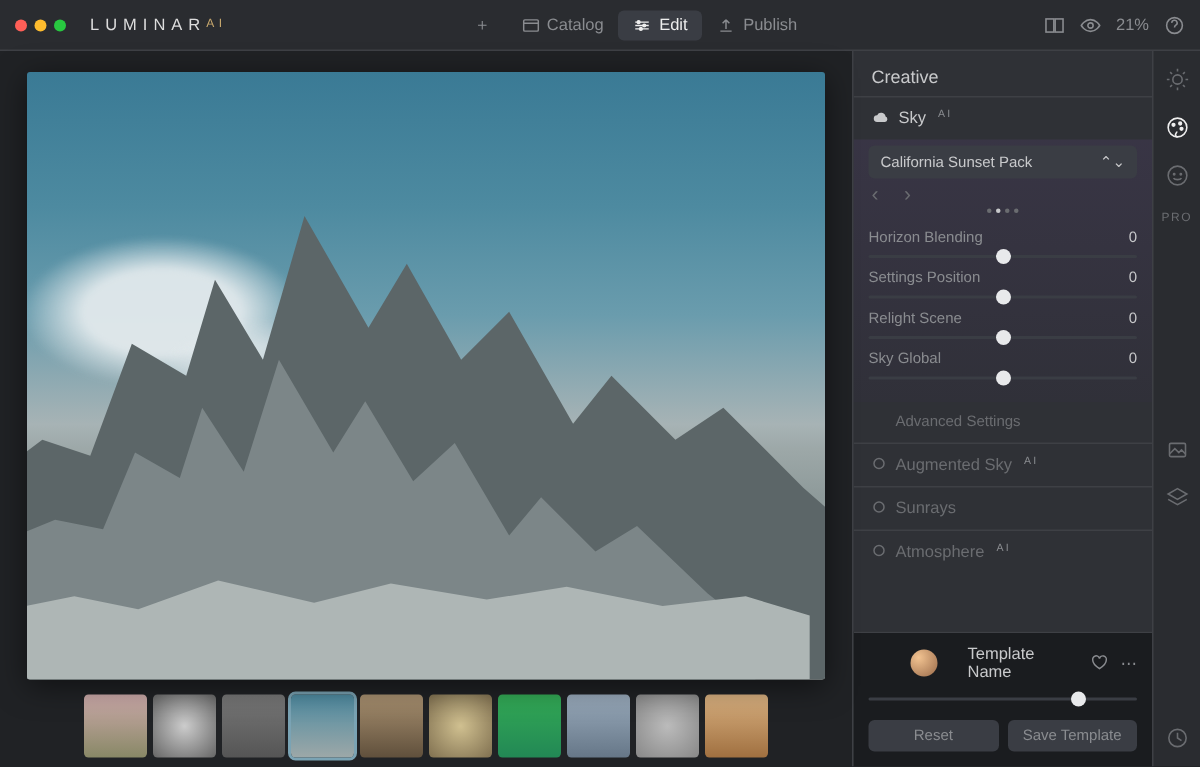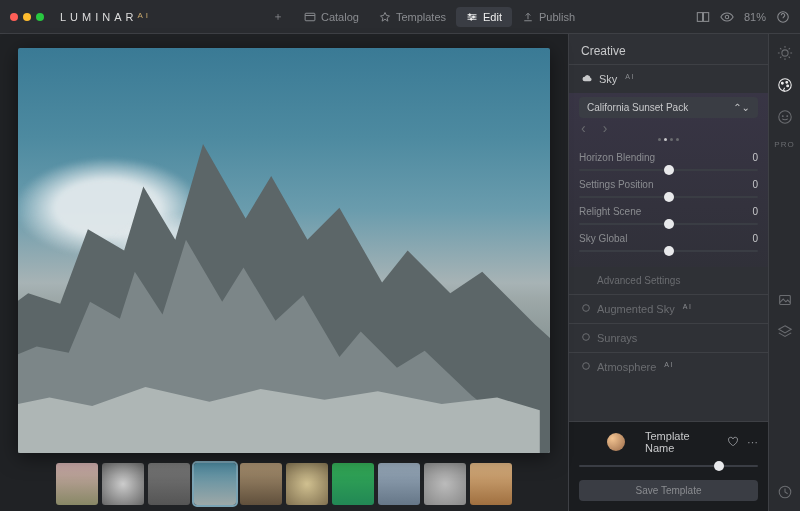--- a/index.html
+++ b/index.html
@@ -105,28 +105,20 @@
     </div>
     <div class="nav-item">
       <span class="nav-icn">
           <svg viewBox="0 0 16 16" width="12" height="12" fill="none" stroke="currentColor" stroke-width="1.3">
             <rect x="1.5" y="3" width="13" height="10" rx="1"></rect>
             <path d="M1.5 6h13"></path>
           </svg>
         </span>
       <span>Catalog</span>
     </div>
-    <div class="nav-item">
-      <span class="nav-icn">
-          <svg viewBox="0 0 16 16" width="12" height="12" fill="none" stroke="currentColor" stroke-width="1.3">
-            <path d="M8 2l2 4 4 .5-3 3 .8 4L8 11l-3.8 2.5.8-4-3-3L6 6z"></path>
-          </svg>
-        </span>
-      <span>Templates</span>
-    </div>
     <div class="nav-item active">
       <span class="nav-icn">
           <svg viewBox="0 0 16 16" width="12" height="12" fill="none" stroke="currentColor" stroke-width="1.3">
             <path d="M2 5h12M2 8h12M2 11h12"></path>
             <circle cx="5" cy="5" r="1.2" fill="currentColor"></circle>
             <circle cx="10" cy="8" r="1.2" fill="currentColor"></circle>
             <circle cx="7" cy="11" r="1.2" fill="currentColor"></circle>
           </svg>
         </span>
       <span>Edit</span>
@@ -146,21 +138,21 @@
           <rect x="1.5" y="3" width="6" height="10"></rect>
           <rect x="8.5" y="3" width="6" height="10"></rect>
         </svg>
       </span>
     <span class="icn">
         <svg viewBox="0 0 16 16" width="14" height="14" fill="none" stroke="currentColor" stroke-width="1.2">
           <path d="M1 8s2.5-4.5 7-4.5S15 8 15 8s-2.5 4.5-7 4.5S1 8 1 8z"></path>
           <circle cx="8" cy="8" r="2"></circle>
         </svg>
       </span>
-    <span class="zoom">81%</span>
+    <span class="zoom">21%</span>
     <span class="icn">
         <svg viewBox="0 0 16 16" width="14" height="14" fill="none" stroke="currentColor" stroke-width="1.2">
           <circle cx="8" cy="8" r="6"></circle>
           <path d="M6 6a2 2 0 113 1.7c-.6.4-1 .8-1 1.8M8 12h0"></path>
         </svg>
       </span>
   </div>
 </div>
 
 <div class="main">
@@ -326,20 +318,21 @@
               </svg>
             </span>
           <span>⋯</span>
         </div>
       </div>
       <div class="slider tmpl-slider">
         <div class="track"></div>
           <div class="knob" id="tmpl-knob" style="left: calc(78% - 5px);"></div>
       </div>
       <div class="tmpl-btns">
+        <div class="tmpl-btn">Reset</div>
         <div class="tmpl-btn">Save Template</div>
       </div>
     </div>
   </div>
 
   <div class="rail">
     <div class="ricon">
         <svg viewBox="0 0 18 18" width="16" height="16" fill="none" stroke="currentColor" stroke-width="1.2">
           <circle cx="9" cy="9" r="3.5"></circle>
           <path d="M9 1v2M9 15v2M1 9h2M15 9h2M3.5 3.5l1.4 1.4M13.1 13.1l1.4 1.4M3.5 14.5l1.4-1.4M13.1 4.9l1.4-1.4"></path>

